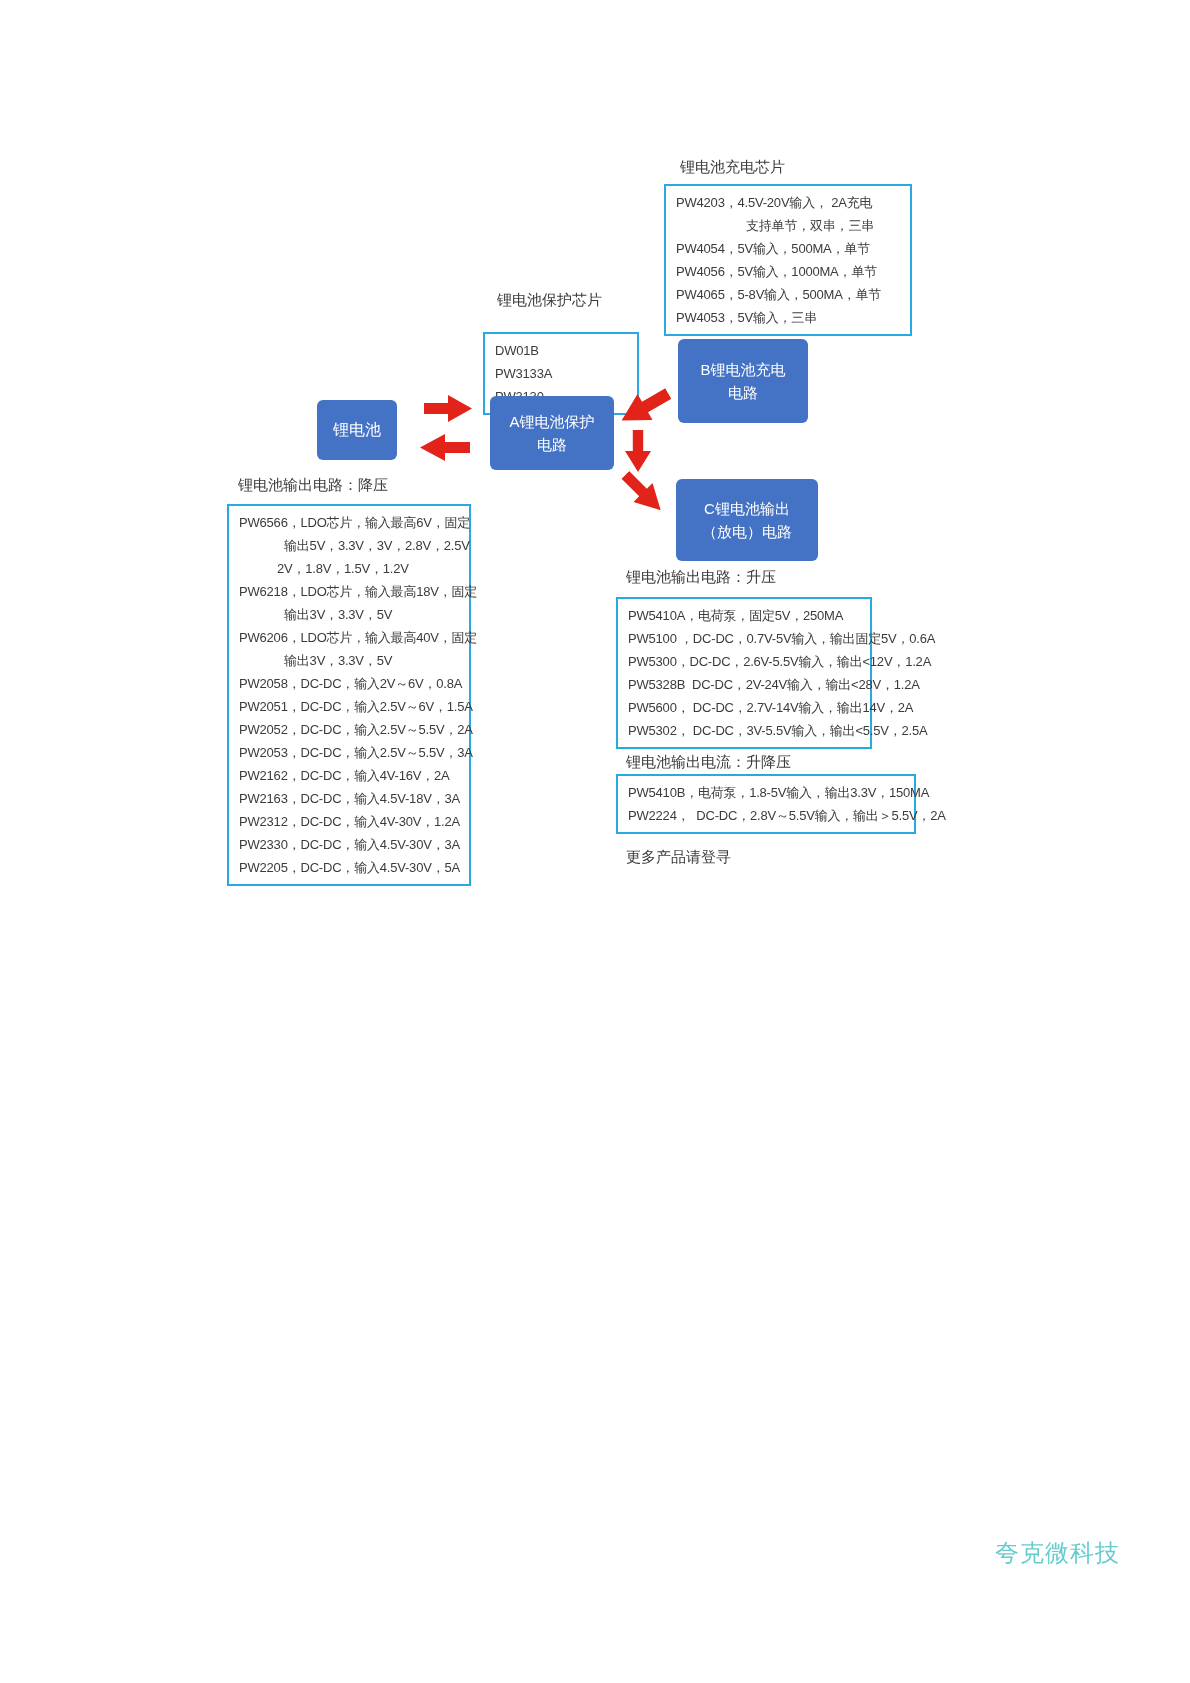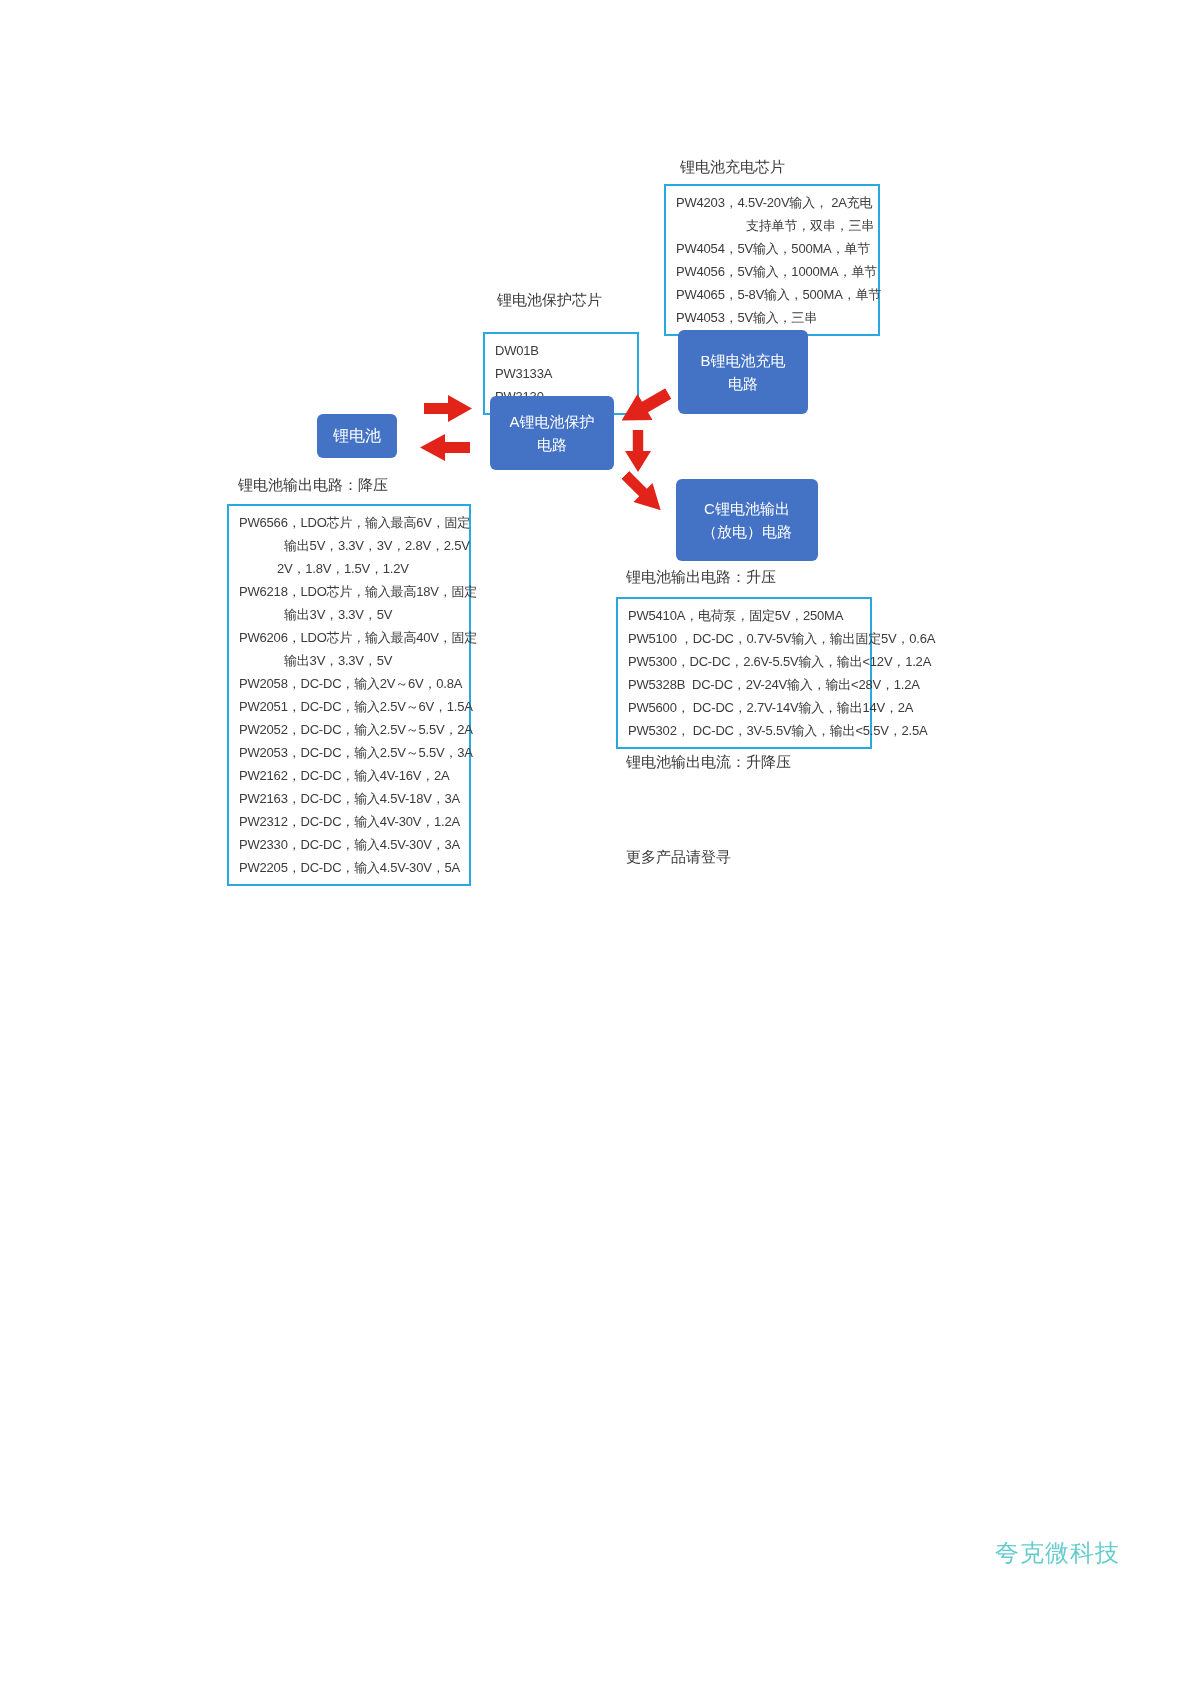--- a/index.html
+++ b/index.html
@@ -19,44 +19,44 @@
   .more{position:absolute;font-size:15px;color:var(--text-dark);}
   .watermark{position:absolute;font-size:24px;color:var(--watermark-teal);opacity:.8;
              letter-spacing:1px;}
 </style>
 </head>
 <body>
 
 <div class="page">
 
   <div class="seclabel" style="left:680px;top:158px">锂电池充电芯片</div>
-  <div class="chipbox" style="left:664px;top:184px;width:216px">
+  <div class="chipbox" style="left:664px;top:184px;width:248px">
       <div class="row">PW4203，4.5V-20V输入， 2A充电</div>
       <div class="row" style="padding-left: 70px;">支持单节，双串，三串</div>
       <div class="row">PW4054，5V输入，500MA，单节</div>
       <div class="row">PW4056，5V输入，1000MA，单节</div>
       <div class="row">PW4065，5-8V输入，500MA，单节</div>
       <div class="row">PW4053，5V输入，三串</div>
     </div>
 
   <div class="seclabel" style="left:497px;top:291px">锂电池保护芯片</div>
   <div class="chipbox" style="left:483px;top:332px;width:156px">
       <div class="row">DW01B</div>
       <div class="row">PW3133A</div>
       <div class="row">PW3130</div>
     </div>
 
-  <div class="node big" style="left:317px;top:414px;width:80px;height:44px">
+  <div class="node big" style="left:317px;top:400px;width:80px;height:60px">
     <span>锂电池</span>
   </div>
   <div class="node" style="left:490px;top:396px;width:124px;height:74px">
     <span>A锂电池保护</span>
     <span>电路</span>
   </div>
-  <div class="node" style="left:678px;top:330px;width:130px;height:84px">
+  <div class="node" style="left:678px;top:339px;width:130px;height:84px">
     <span>B锂电池充电</span>
     <span>电路</span>
   </div>
   <div class="node" style="left:676px;top:479px;width:142px;height:82px">
     <span>C锂电池输出</span>
     <span>（放电）电路</span>
   </div>
 
   <div class="arrow" style="left:424px;top:395px;width:48px;height:27px">
     <svg viewBox="0 0 60 30" preserveAspectRatio="none">
@@ -108,17 +108,21 @@
   <div class="chipbox" style="left:616px;top:597px;width:256px">
       <div class="row">PW5410A，电荷泵，固定5V，250MA</div>
       <div class="row">PW5100 ，DC-DC，0.7V-5V输入，输出固定5V，0.6A</div>
       <div class="row">PW5300，DC-DC，2.6V-5.5V输入，输出&lt;12V，1.2A</div>
       <div class="row">PW5328B  DC-DC，2V-24V输入，输出&lt;28V，1.2A</div>
       <div class="row">PW5600， DC-DC，2.7V-14V输入，输出14V，2A</div>
       <div class="row">PW5302， DC-DC，3V-5.5V输入，输出&lt;5.5V，2.5A</div>
     </div>
 
   <div class="seclabel" style="left:626px;top:753px">锂电池输出电流：升降压</div>
+  <div class="chipbox" style="left:616px;top:774px;width:300px">
+      <div class="row">PW5410B，电荷泵，1.8-5V输入，输出3.3V，150MA</div>
+      <div class="row">PW2224，  DC-DC，2.8V～5.5V输入，输出＞5.5V，2A</div>
+    </div>
 
   <div class="more" style="left:626px;top:848px">更多产品请登寻</div>
   <div class="watermark" style="left:995px;top:1537px">夸克微科技</div>
 
 </div>
 
 </body></html>

